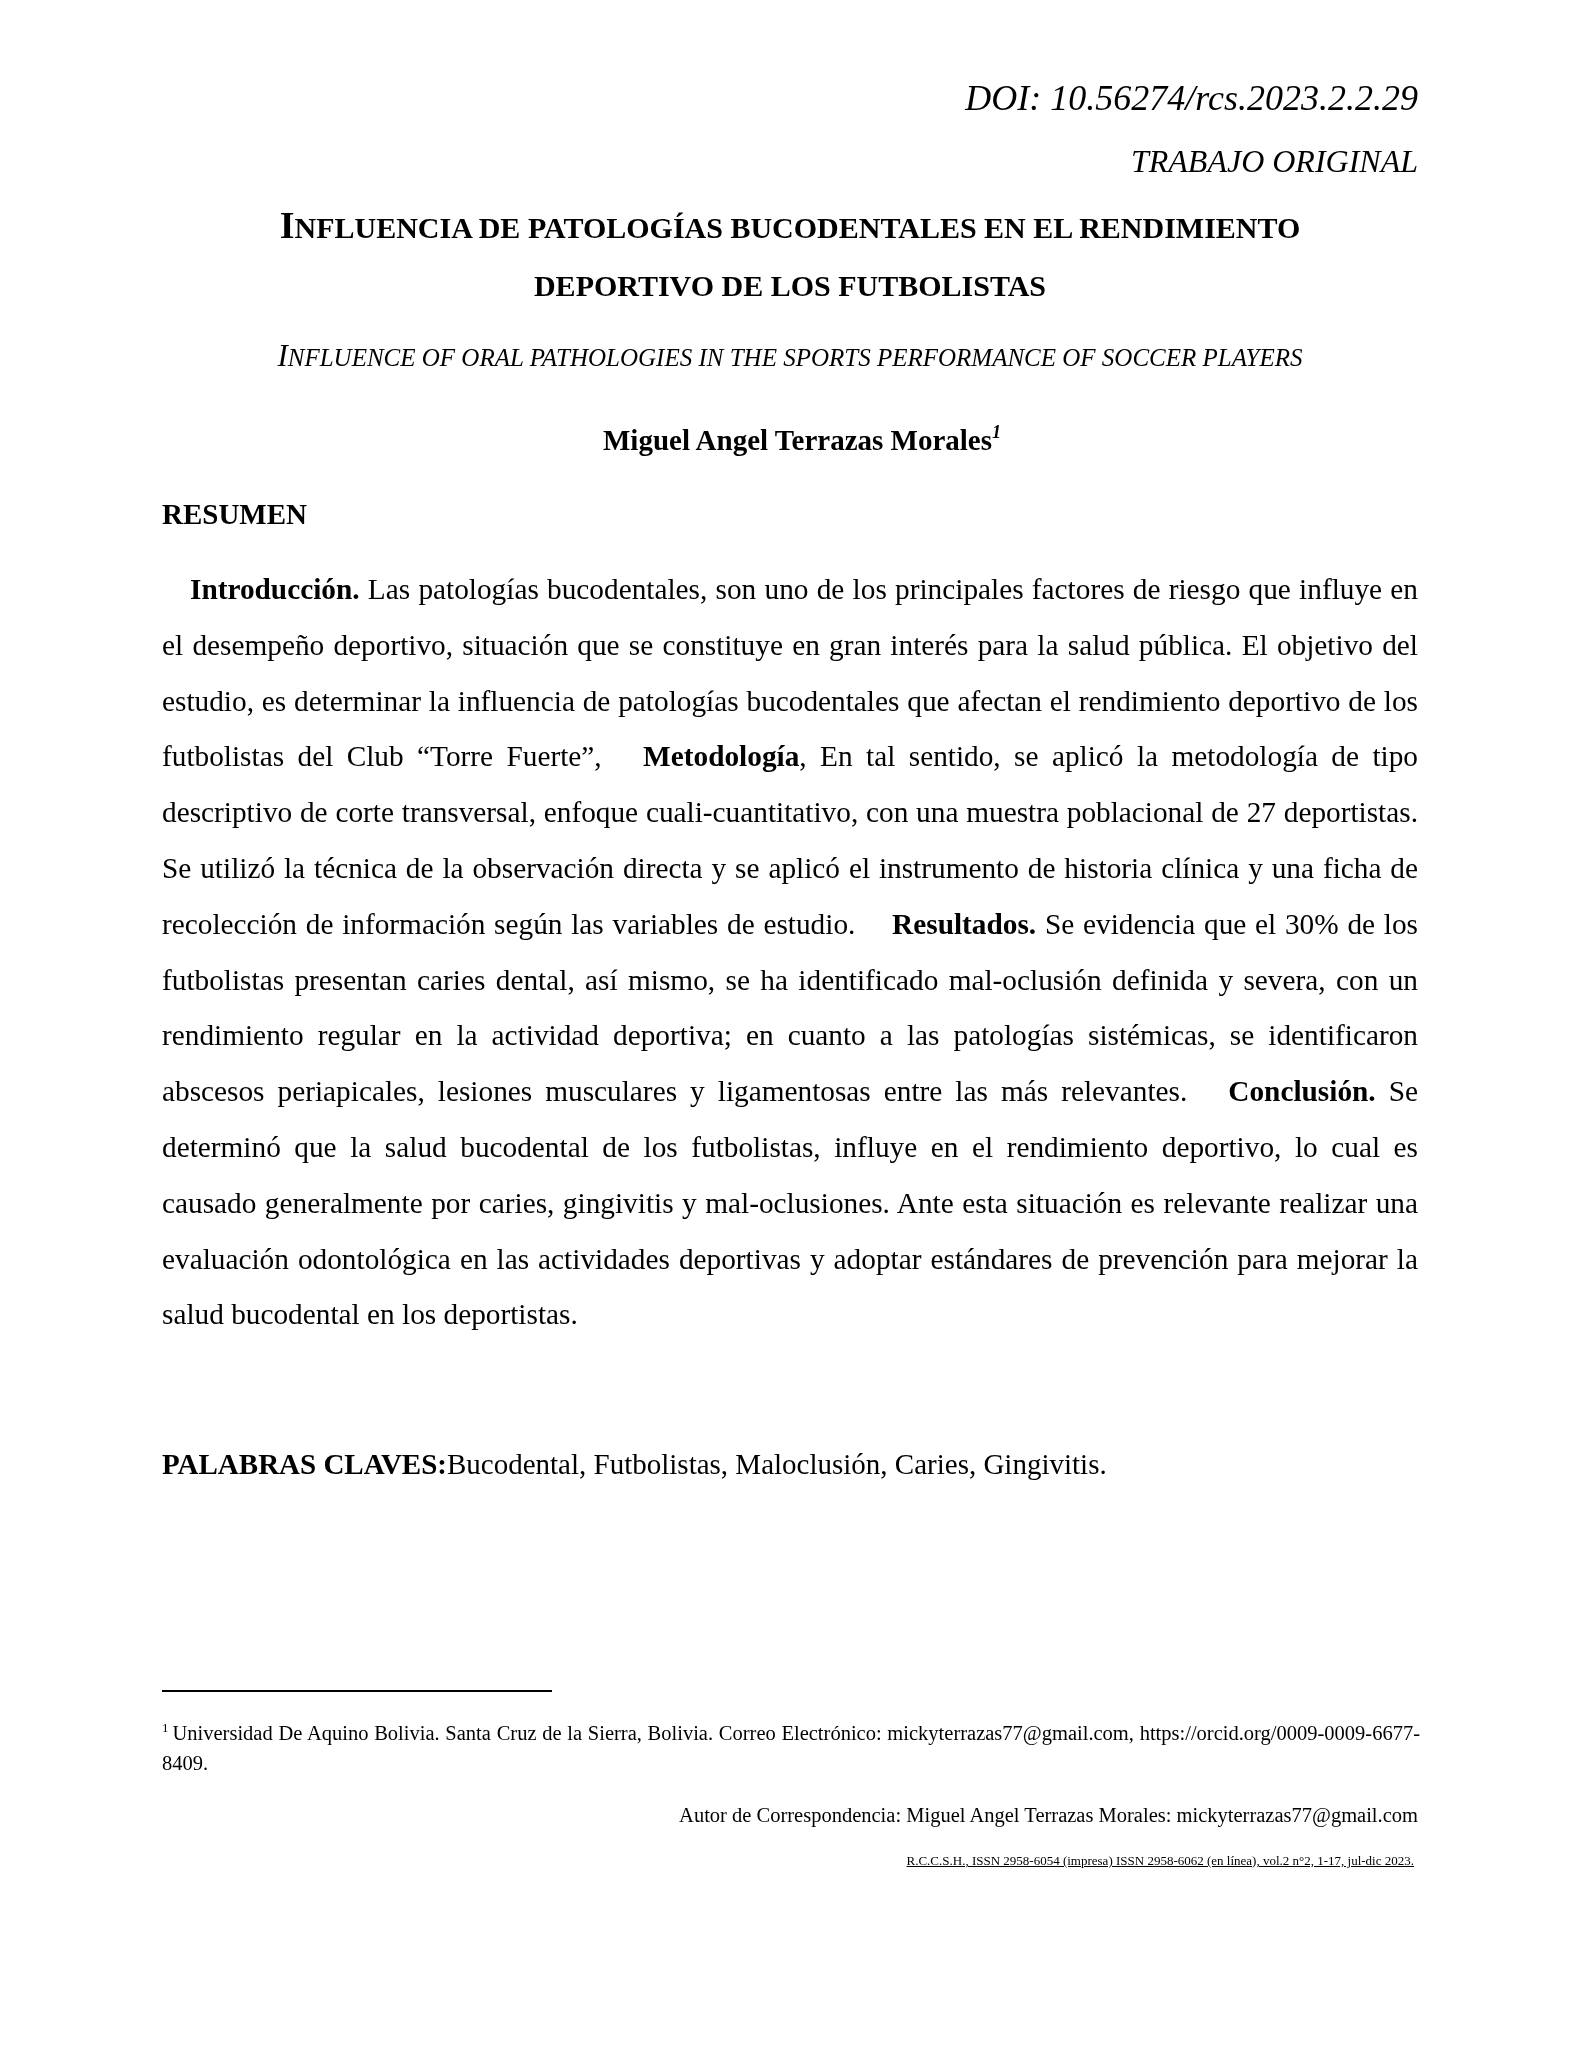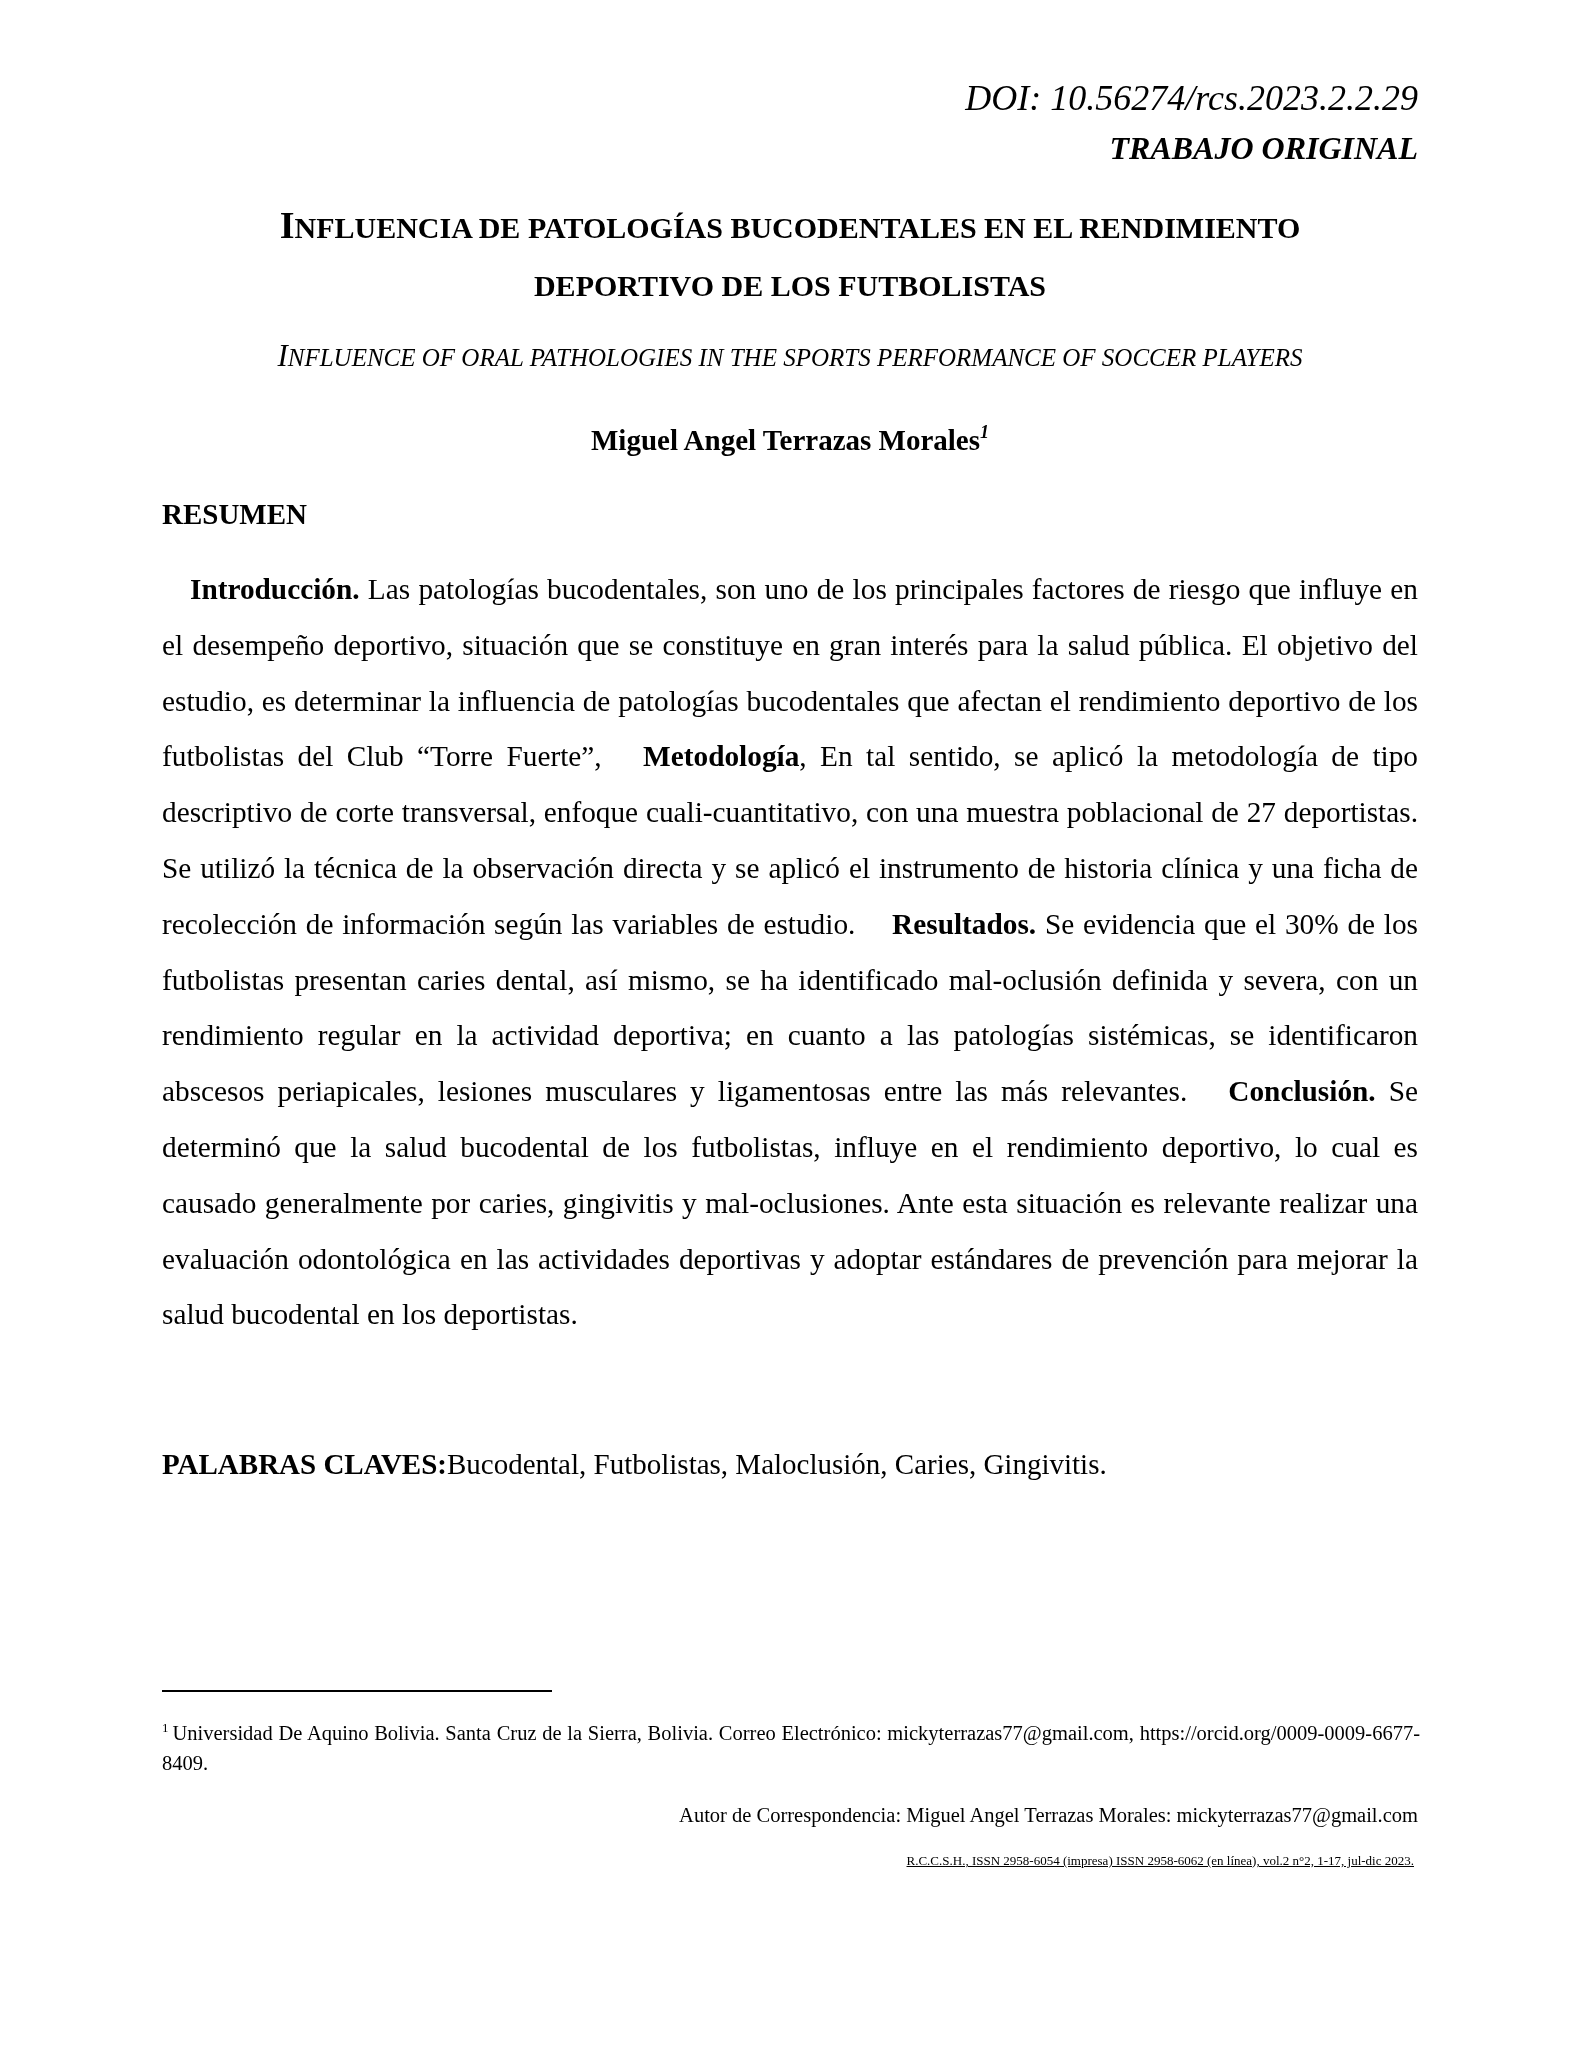--- a/index.html
+++ b/index.html
@@ -26,24 +26,24 @@
     .doi {
       right: 156px;
       top: 76px;
       font-size: 36px;
       font-style: italic;
       line-height: 44px;
       white-space: nowrap;
     }
     .article-type {
       right: 156px;
-      top: 128px;
+      top: 141px;
       font-size: 32px;
       font-style: italic;
-      font-weight: bold;
+      font-weight: normal;
       line-height: 40px;
       white-space: nowrap;
     }
     .title {
       left: 160px;
       width: 1260px;
       top: 196px;
       text-align: center;
       font-weight: bold;
       font-size: 30px;
@@ -57,21 +57,21 @@
       top: 340px;
       text-align: center;
       font-style: italic;
       font-size: 25px;
       line-height: 31px;
       white-space: nowrap;
       text-transform: uppercase;
     }
     .subtitle .cap-big { font-size: 31px; }
     .author {
-      left: 160px;
+      left: 172px;
       width: 1260px;
       top: 420px;
       text-align: center;
       font-weight: bold;
       font-size: 29px;
       line-height: 40px;
     }
     .author sup {
       font-style: italic;
       font-size: 18px;

